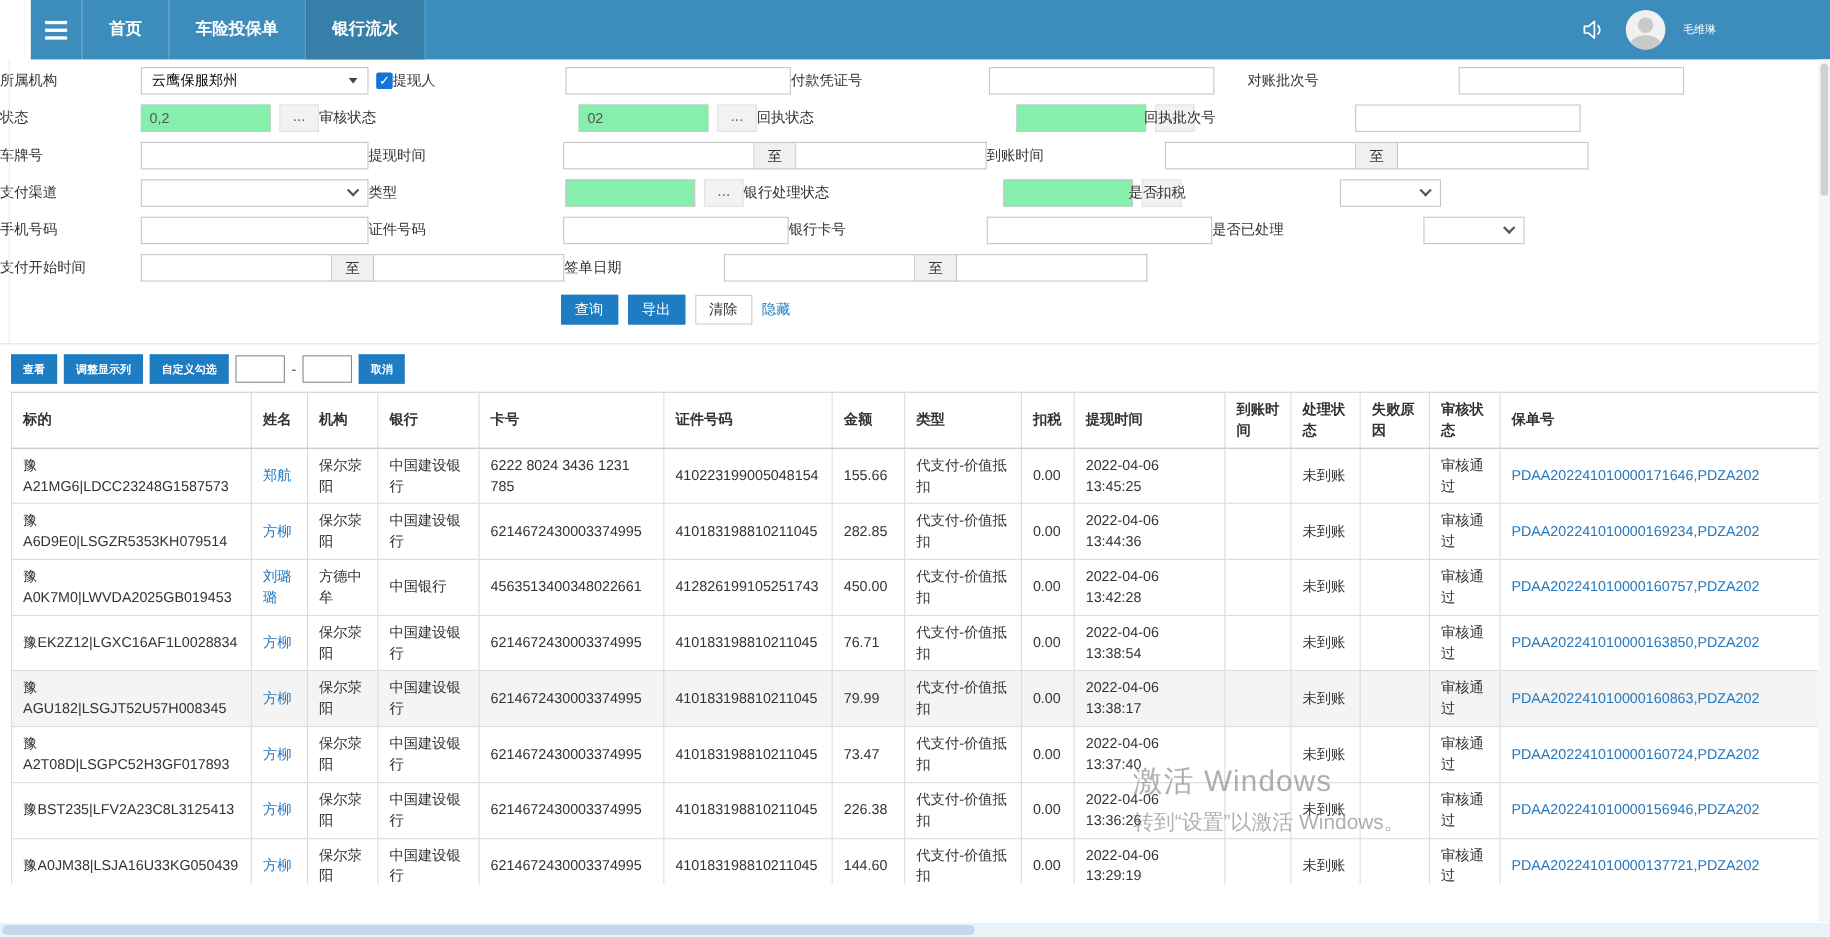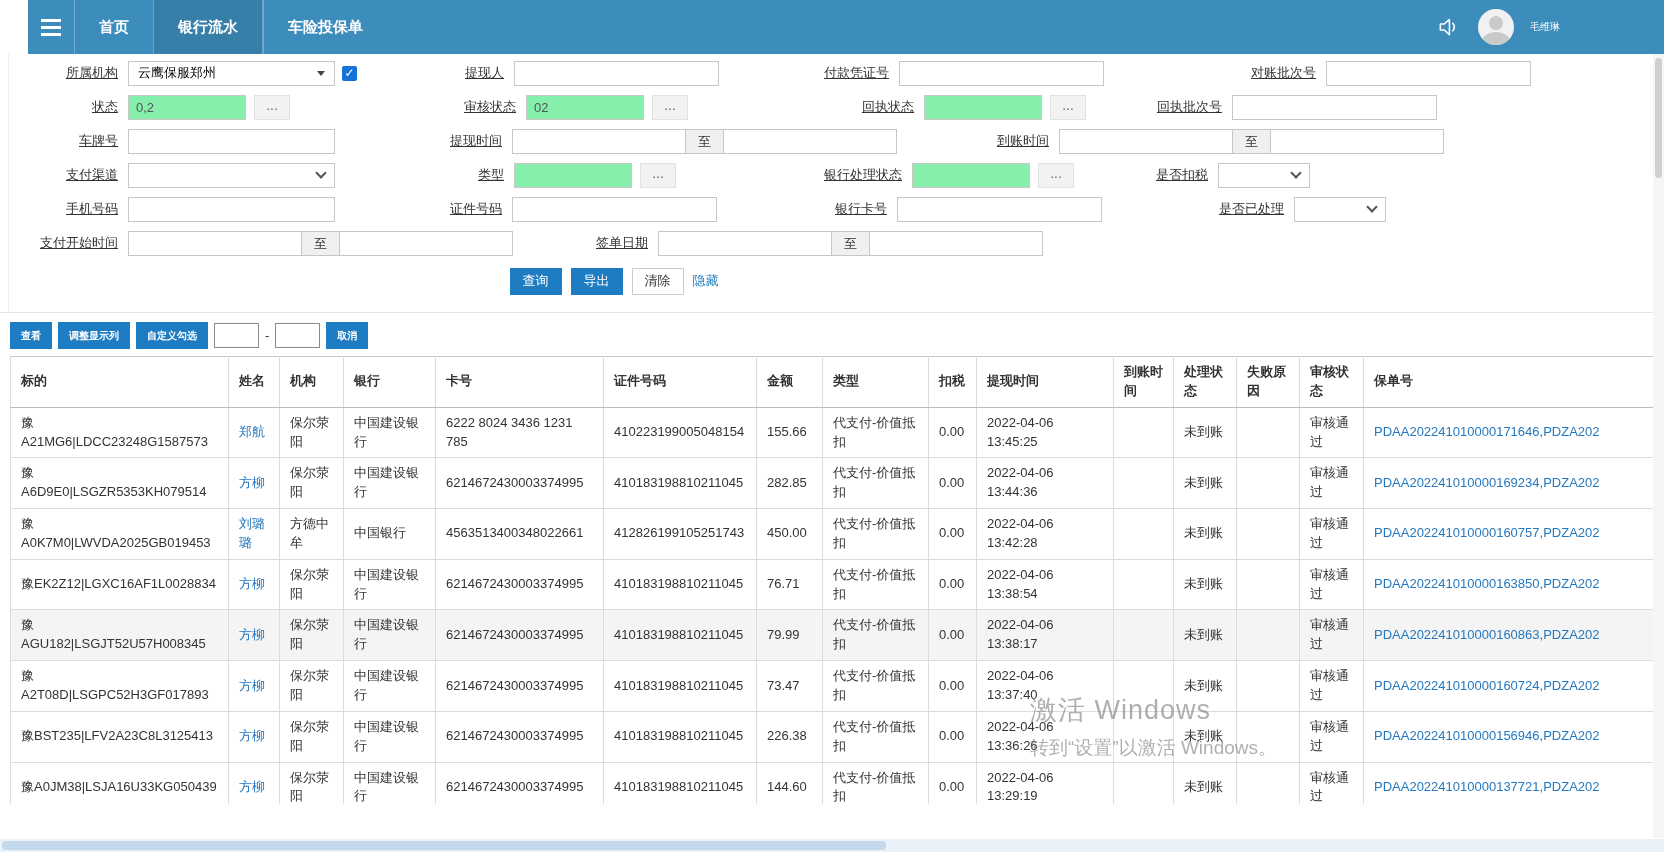--- a/index.html
+++ b/index.html
@@ -17,21 +17,21 @@
   .nav-right { margin-left:auto; display:flex; align-items:center; gap:16px; padding-right:104px; }
   .avatar { width:36px; height:36px; border-radius:50%; background:#f1f1f1; position:relative; overflow:hidden; }
   .avatar .head { position:absolute; left:11px; top:7px; width:14px; height:14px; border-radius:50%; background:#c9c9c9; }
   .avatar .body { position:absolute; left:4px; top:23px; width:28px; height:18px; border-radius:50%; background:#c9c9c9; }
   .user-name { font-size:10px; }
 
   
   .filter-panel { position:relative; padding:2px 0 14px 0; border-bottom:1px solid #e4e4e4; }
   .filter-panel::before { content:""; position:absolute; left:8px; top:0; bottom:0; border-left:1px solid #ececec; }
   .f-row { display:flex; align-items:center; height:34px; }
-  .f-label { font-size:13px; color:#333; text-align:right; padding-right:10px; flex:none; white-space:nowrap;text-decoration:underline; }
+  .f-label { font-size:13px; color:#333; padding-right:10px; flex:none; white-space:nowrap; }
   .lw1 { width:128px; } .lw3 { width:180px; } .lw4 { width:192px; }
   .inp { height:25px; border:1px solid #c6c6c6; background:#fff; width:207px; font-size:13px; padding:0 6px; font-family:inherit; }
   .inp.w205 { width:205px; }
   .dis { height:25px; width:118px; background:#86efac; border:1px solid #c9c9c9; color:#555; font-size:13px; line-height:23px; padding:0 7px; }
   .dots { width:36px; height:25px; background:#f2f2f2; border:1px solid #e2e2e2; margin-left:8px; text-align:center; line-height:19px; color:#666; font-size:14px; cursor:pointer; }
   .range { display:flex; align-items:center; }
   .rin { width:174px; height:25px; border:1px solid #c6c6c6; font-size:13px; padding:0 6px; font-family:inherit; }
   .rin2 { width:173px; border-left:none; }
   .to-box { width:38px; height:25px; background:#f0f0f0; border:1px solid #c6c6c6; border-left:none; text-align:center; line-height:23px; font-size:13px; color:#333; flex:none; }
   .sel { height:25px; border:1px solid #c6c6c6; background:#fff; display:flex; align-items:center; justify-content:space-between; padding:0 9px; font-size:13px; cursor:pointer; }
@@ -76,22 +76,22 @@
 <div class="screen">
 
   <nav class="navbar">
     <div class="nav-menu">
       <span class="bar"></span>
       <span class="bar"></span>
       <span class="bar"></span>
     </div>
     <div class="nav-tabs">
       <div class="nav-tab">首页</div>
+      <div class="nav-tab">车险投保单</div>
       <div class="nav-tab active last">银行流水</div>
-      <div class="nav-tab">车险投保单</div>
     </div>
     <div class="nav-right">
       <svg width="26" height="26" viewBox="0 0 24 24">
         <path d="M4 9.2v5.6h3.6L12.4 19V5L7.6 9.2H4z" fill="none" stroke="#fff" stroke-width="1.4" stroke-linejoin="round"></path>
         <path d="M15.5 8.5a5 5 0 0 1 0 7" fill="none" stroke="#fff" stroke-width="1.5" stroke-linecap="round"></path>
       </svg>
       <div class="avatar">
         <span class="head"></span>
         <span class="body"></span>
       </div>

